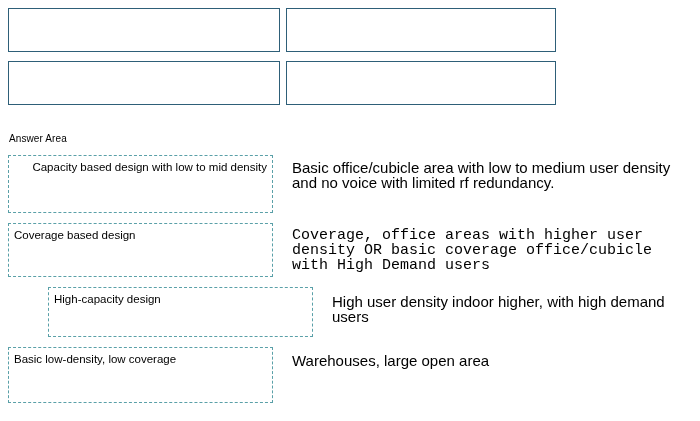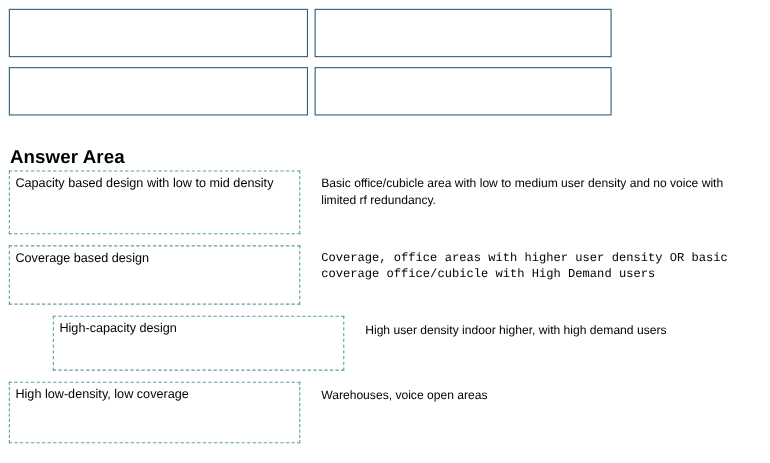--- a/index.html
+++ b/index.html
@@ -41,22 +41,22 @@
     box-sizing: border-box;
   }
   .src-box.left  { width: 272px; }
   .src-box.right { width: 270px; }
 
   
   .answer-heading {
     position: absolute;
     left: 9px;
     top: 133px;
-    font-size: 17px;
-    font-weight: bold;
+    font-size: 10px;
+    font-weight: normal;
     letter-spacing: 0.1px;
   }
 
   
   .answer-table {
     position: absolute;
     left: 8px;
     top: 155px;
     width: 685px;
   }
@@ -69,29 +69,29 @@
     width: 265px;
     min-height: 56px;
     border: 1px dashed #5aa0a8;
     box-sizing: border-box;
     padding: 4px 5px 4px 5px;
     background: #ffffff;
     font-size: 11.5px;
     line-height: 14px;
     color: #000000;
   }
-  .ans-row.r1 .drop-cell { min-height: 58px; }
+  .ans-row.r1 .drop-cell { min-height: 58px; text-align: right; }
   .ans-row.r2 .drop-cell { min-height: 54px; }
   .ans-row.r3 .drop-cell { min-height: 50px; margin-left: 40px; }
   .ans-row.r4 .drop-cell { min-height: 56px; }
 
   .desc-cell {
     flex: 1;
     padding: 4px 8px 0 19px;
-    font-size: 11px;
+    font-size: 15px;
     line-height: 15px;
     color: #000000;
   }
   .ans-row.r1 .desc-cell { padding-top: 5px; }
   .ans-row.r2 .desc-cell { padding-top: 5px; font-family: Liberation Mono, monospace; }
   .ans-row.r3 .desc-cell { padding-top: 7px; }
   .ans-row.r4 .desc-cell { padding-top: 6px; }
 </style>
 </head>
 <body>
@@ -122,18 +122,18 @@
       <div class="drop-cell">Coverage based design</div>
       <div class="desc-cell">Coverage, office areas with higher user density OR basic coverage office/cubicle with High Demand users</div>
     </div>
 
     <div class="ans-row r3">
       <div class="drop-cell">High-capacity design</div>
       <div class="desc-cell">High user density indoor higher, with high demand users</div>
     </div>
 
     <div class="ans-row r4">
-      <div class="drop-cell">High low-density, low coverage</div>
-      <div class="desc-cell">Warehouses, voice open areas</div>
+      <div class="drop-cell">Basic low-density, low coverage</div>
+      <div class="desc-cell">Warehouses, large open area</div>
     </div>
 
   </div>
 </div>
 
 </body></html>

